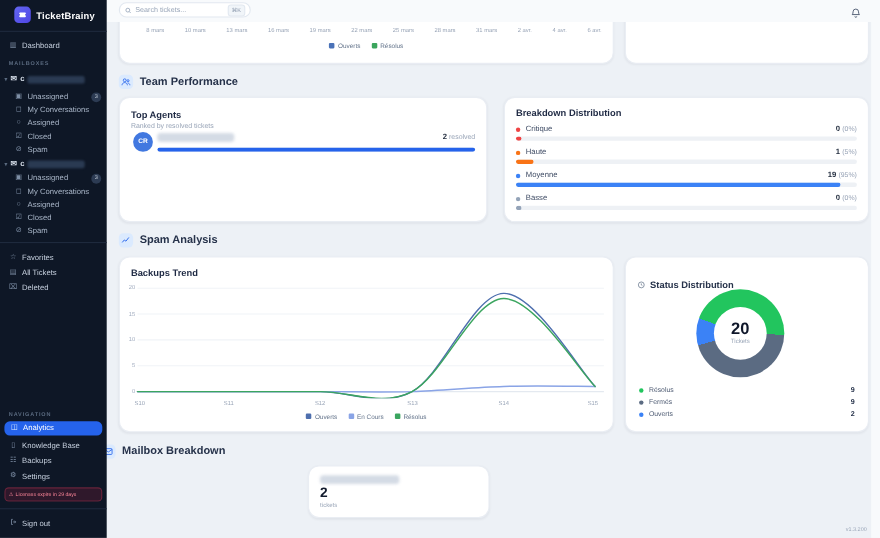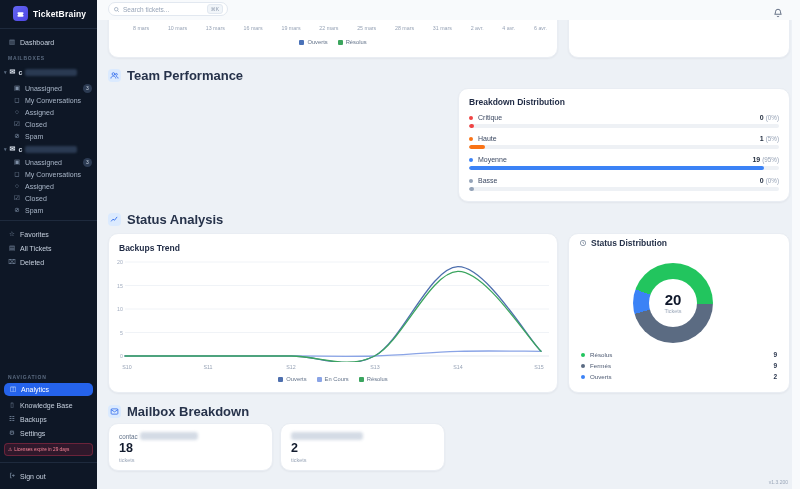--- a/index.html
+++ b/index.html
@@ -37,21 +37,21 @@
   .kbd{font-size:5px;color:#8a97ab;background:#f1f5f9;border:.5px solid #e2e8f0;border-radius:3px;
     padding:1px 3px;flex:none}
   .bell{position:absolute;right:16px;top:4px;width:11px;height:11px;cursor:pointer}
   .rstrip{position:absolute;right:0;top:0;width:8px;height:489px;background:#f8fafc;z-index:15}
   
   .card{position:absolute;background:#fff;border:1px solid #e9edf3;border-radius:10px;
     box-shadow:0 1px 2px rgba(16,24,40,.05)}
   .sechdr{position:absolute;display:flex;align-items:center;gap:6px}
   .icbox{width:13px;height:13px;border-radius:4px;background:#dbeafe;display:flex;align-items:center;
     justify-content:center;flex:none}
-  .sechdr .t{font-size:13px;font-weight:bold;color:#26324a}
+  .sechdr .t{font-size:10px;font-weight:bold;color:#26324a}
   .ctitle{position:absolute;font-size:8.5px;font-weight:bold;color:#1f2a44}
   .muted{color:#97a3b6}
   
   .xlabels{position:absolute;display:flex;justify-content:space-between;font-size:5.3px;color:#97a3b6}
   .legend{position:absolute;display:flex;gap:10px;font-size:5.8px;color:#64748b;align-items:center}
   .lsq{display:inline-block;width:5px;height:5px;border-radius:1px;margin-right:3px;vertical-align:-0.5px}
   .dashline{position:absolute;border-top:1.6px dashed #2f9e8f}
   
   .avatar{position:absolute;width:18px;height:18px;border-radius:50%;background:#4178e0;color:#fff;
     font-size:6px;font-weight:bold;display:flex;align-items:center;justify-content:center}
@@ -260,20 +260,33 @@
       <svg width="9" height="9" viewBox="0 0 24 24" fill="none" stroke="#2563eb" stroke-width="2">
           <circle cx="9" cy="8" r="3.5"></circle>
           <path d="M2.5 20c0-3.6 2.9-6.5 6.5-6.5s6.5 2.9 6.5 6.5"></path>
           <circle cx="17" cy="9" r="2.5"></circle>
           <path d="M16 14.5c3 0 5.5 2.5 5.5 5.5"></path>
         </svg>
     </span>
     <span class="t">Team Performance</span>
   </div>
 
+  <div class="card" style="left:108px;top:88px;width:335px;height:114px">
+    <div class="ctitle" style="left:10px;top:10px">Top Agents</div>
+    <div class="muted" style="position:absolute;left:10px;top:22px;font-size:6.3px">Ranked by resolved tickets</div>
+    <div class="avatar" style="left:12px;top:31px">CR</div>
+    <div class="lblur" style="left:34px;top:32px;width:70px;height:8px"></div>
+    <div style="position:absolute;right:10px;top:32px;font-size:6.3px;color:#97a3b6">
+      <b style="color:#1e293b;font-size:7px">2</b>
+      <span>resolved</span>
+    </div>
+    <div class="track" style="left:34px;right:10px;top:45px">
+      <div class="fill" style="background: rgb(37, 99, 235); width: 100%;"></div>
+    </div>
+  </div>
 
   <div class="card" style="left:458px;top:88px;width:332px;height:114px">
     <div class="ctitle" style="left:10px;top:8px">Breakdown Distribution</div>
     <div class="prow" style="top:24px">
       <span class="pdot" style="background: rgb(239, 68, 68);"></span>
       <span class="plab">Critique</span>
       <span class="pval"><span>0</span> <i>(0%)</i></span>
     </div>
     <div class="ptrack" style="top:35px">
         <div class="fill" style="background: rgb(239, 68, 68); width: 1.5%;"></div>
@@ -303,21 +316,21 @@
         <div class="fill" style="background: rgb(148, 163, 184); width: 1.5%;"></div>
       </div>
   </div>
 
   <div class="sechdr" style="left:108px;top:212px">
     <span class="icbox">
       <svg width="9" height="9" viewBox="0 0 24 24" fill="none" stroke="#2563eb" stroke-width="2.2">
           <path d="M3 17l5-6 4 3 7-9"></path>
         </svg>
     </span>
-    <span class="t">Status Analysis</span>
+    <span class="t">Spam Analysis</span>
   </div>
 
   <div class="card" style="left:108px;top:233px;width:450px;height:160px">
     <div class="ctitle" style="left:10px;top:9px">Backups Trend</div>
     <span class="ytick" style="top:25px">20</span>
     <span class="ytick" style="top:48.5px">15</span>
     <span class="ytick" style="top:72px">10</span>
     <span class="ytick" style="top:95.5px">5</span>
     <span class="ytick" style="top:119px">0</span>
     <svg id="trend-svg" style="position:absolute;left:0;top:24px" width="450" height="104">
@@ -337,21 +350,21 @@
     <span class="xtick" style="left:349px;top:130px">S14</span>
     <span class="xtick" style="left:430px;top:130px">S15</span>
     <div class="legend" style="left:0;right:0;top:142px;justify-content:center">
       <span><i class="lsq" style="background: rgb(78, 111, 174);"></i><span>Ouverts</span></span>
       <span><i class="lsq" style="background: rgb(138, 164, 230);"></i><span>En Cours</span></span>
       <span><i class="lsq" style="background: rgb(59, 165, 95);"></i><span>Résolus</span></span>
     </div>
   </div>
 
   <div class="card" style="left:568px;top:233px;width:222px;height:160px">
-    <div class="sechdr" style="left:10px;top:4px;gap:4px">
+    <div class="sechdr" style="left:10px;top:20px;gap:4px">
       <span style="display:flex">
         <svg width="8" height="8" viewBox="0 0 24 24" fill="none" stroke="#64748b" stroke-width="2">
             <circle cx="12" cy="12" r="8"></circle>
             <path d="M12 8v4l3 2"></path>
           </svg>
       </span>
       <span class="t" style="font-size:8.5px">Status Distribution</span>
     </div>
     <div class="donut" id="donut" style="left: 64px; top: 29px; background: conic-gradient(from 290deg, rgb(34, 197, 94) 0deg, rgb(34, 197, 94) 162deg, rgb(91, 107, 130) 162deg, rgb(91, 107, 130) 324deg, rgb(59, 130, 246) 324deg, rgb(59, 130, 246) 360deg);"></div>
     <div class="dcenter" style="left:64px;top:57px;width:80px">
@@ -368,38 +381,30 @@
       <span class="lab">Fermés</span>
       <span class="val">9</span>
     </div>
     <div class="drow" style="top:138px">
       <span class="pdot" style="background: rgb(59, 130, 246);"></span>
       <span class="lab">Ouverts</span>
       <span class="val">2</span>
     </div>
   </div>
 
-  <div class="sechdr" style="left:108px;top:404px">
+  <div class="sechdr" style="left:92px;top:404px">
     <span class="icbox">
       <svg width="9" height="9" viewBox="0 0 24 24" fill="none" stroke="#2563eb" stroke-width="2">
           <rect x="3" y="5" width="18" height="14" rx="2"></rect>
           <path d="M3 7l9 6 9-6"></path>
         </svg>
     </span>
     <span class="t">Mailbox Breakdown</span>
   </div>
 
-  <div class="card" style="left:108px;top:423px;width:165px;height:48px">
-    <div class="mbname" style="left:10px;top:8px">
-      <span>contac</span>
-      <span class="lblur" style="position:static;width:58px;height:8px"></span>
-    </div>
-    <div class="mbnum" style="left:10px;top:17px">18</div>
-    <div class="mbunit" style="left:10px;top:33px">tickets</div>
-  </div>
   <div class="card" style="left:280px;top:423px;width:165px;height:48px">
     <div class="mbname" style="left:10px;top:8px">
       <span class="lblur" style="position:static;width:72px;height:8px"></span>
     </div>
     <div class="mbnum" style="left:10px;top:17px">2</div>
     <div class="mbunit" style="left:10px;top:33px">tickets</div>
   </div>
 
   <div class="version">v1.3.200</div>
 </div>

